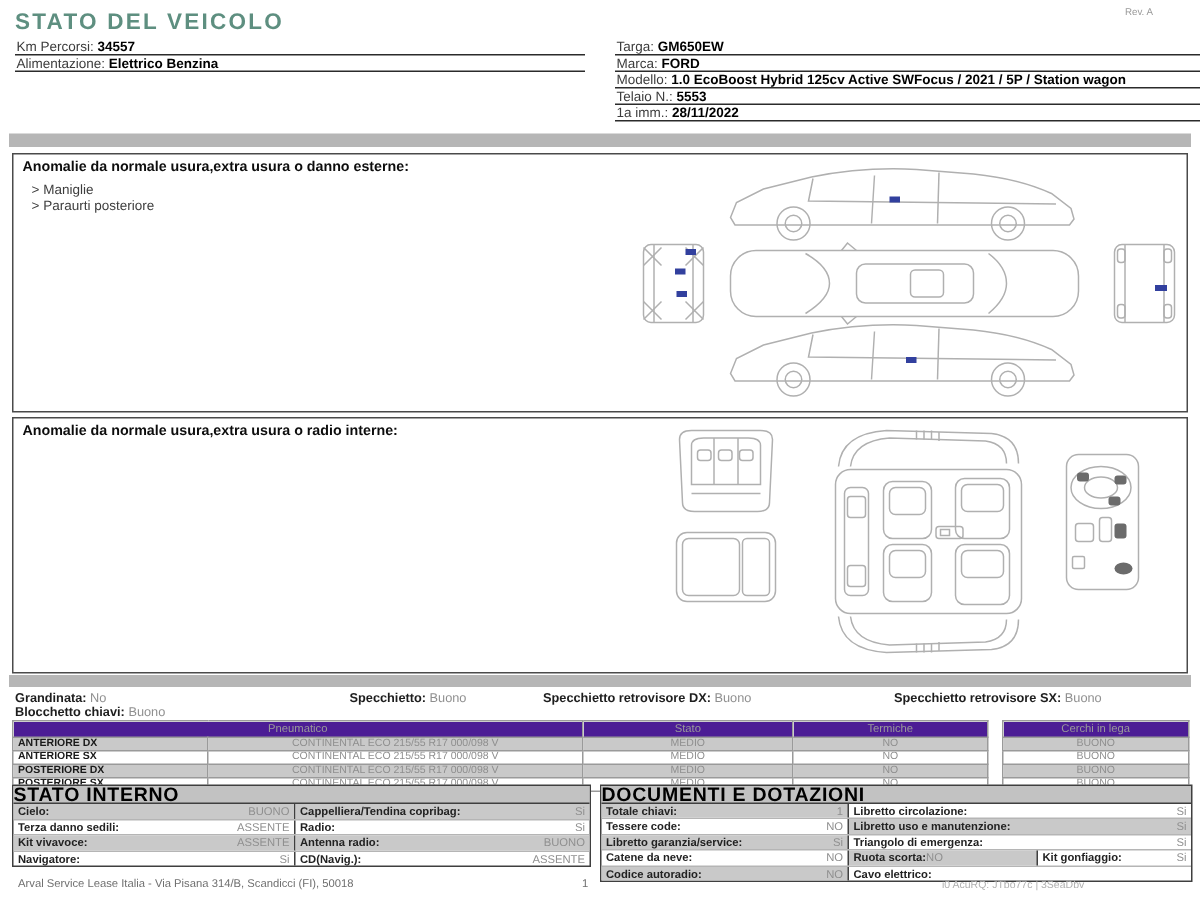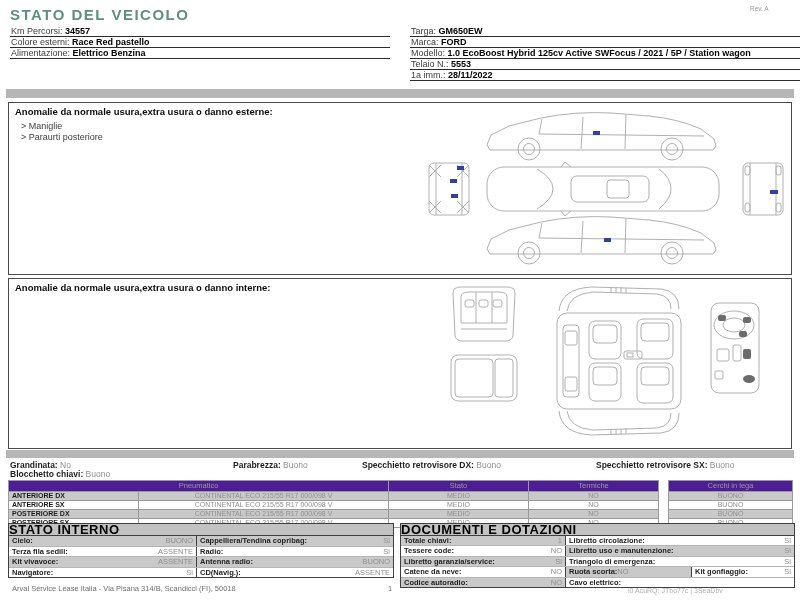--- a/index.html
+++ b/index.html
@@ -66,24 +66,20 @@
 
 <div id="page">
 
   <div class="abs title">STATO DEL VEICOLO</div>
   <div class="abs rev">Rev. A</div>
 
   <div class="abs info-block" style="left:10px;top:26px;width:380px;">
     <div class="info-row">
       <span class="lbl">Km Percorsi:</span>
       <span class="val">34557</span>
-    </div>
-    <div class="info-row">
-      <span class="lbl">Colore esterni:</span>
-      <span class="val">Race Red pastello</span>
     </div>
     <div class="info-row">
       <span class="lbl">Alimentazione:</span>
       <span class="val">Elettrico Benzina</span>
     </div>
   </div>
 
   <div class="abs info-block" style="left:410px;top:26px;width:393px;">
     <div class="info-row">
       <span class="lbl">Targa:</span>
@@ -159,21 +155,21 @@
         <rect class="marker" x="36" y="61" width="7" height="4"></rect>
         <rect class="marker" x="29" y="74" width="7" height="4"></rect>
         <rect class="marker" x="30" y="89" width="7" height="4"></rect>
         <rect class="marker" x="183" y="133" width="7" height="4"></rect>
         <rect class="marker" x="349" y="85" width="8" height="4"></rect>
       </g>
     </svg>
   </div>
 
   <div class="abs anom-box" style="left:8px;top:278px;width:782px;height:169px;">
-    <div class="box-title">Anomalie da normale usura,extra usura o danno interne:</div>
+    <div class="box-title">Anomalie da normale usura,extra usura o radio interne:</div>
 
     <svg class="abs" style="left:412px;top:4px;" width="370" height="160" viewBox="0 0 370 160">
       <g class="car">
 
         <path d="M32,10 Q32,4 40,4 L86,4 Q94,4 94,10 L92,52 Q92,58 84,58 L42,58 Q34,58 34,52 Z"></path>
         <path d="M40,14 Q40,9 48,9 L78,9 Q86,9 86,14 L86,40 L40,40 Z"></path>
         <path d="M55,9 L55,40"></path>
           <path d="M71,9 L71,40"></path>
         <rect x="44" y="17" width="9" height="7" rx="2"></rect>
         <rect x="58" y="17" width="9" height="7" rx="2"></rect>
@@ -226,21 +222,21 @@
 
   <div class="abs sum" style="left:10px;top:460px;">
     <span class="s-lbl">Grandinata:</span>
     <span class="s-val">No</span>
   </div>
   <div class="abs sum" style="left:10px;top:469px;">
     <span class="s-lbl">Blocchetto chiavi:</span>
     <span class="s-val">Buono</span>
   </div>
   <div class="abs sum" style="left:233px;top:460px;">
-    <span class="s-lbl">Parabrezza:</span>
+    <span class="s-lbl">Specchietto:</span>
     <span class="s-val">Buono</span>
   </div>
   <div class="abs sum" style="left:362px;top:460px;">
     <span class="s-lbl">Specchietto retrovisore DX:</span>
     <span class="s-val">Buono</span>
   </div>
   <div class="abs sum" style="left:596px;top:460px;">
     <span class="s-lbl">Specchietto retrovisore SX:</span>
     <span class="s-val">Buono</span>
   </div>
@@ -312,21 +308,21 @@
           <span class="plbl">Cielo:</span>
           <span class="pval">BUONO</span>
         </div>
       <div class="half h-right sh">
           <span class="plbl">Cappelliera/Tendina copribag:</span>
           <span class="pval">Si</span>
         </div>
     </div>
     <div class="p-row">
       <div class="half h-left">
-          <span class="plbl">Terza fila sedili:</span>
+          <span class="plbl">Terza danno sedili:</span>
           <span class="pval">ASSENTE</span>
         </div>
       <div class="half h-right">
           <span class="plbl">Radio:</span>
           <span class="pval">Si</span>
         </div>
     </div>
     <div class="p-row">
       <div class="half h-left sh">
           <span class="plbl">Kit vivavoce:</span>

